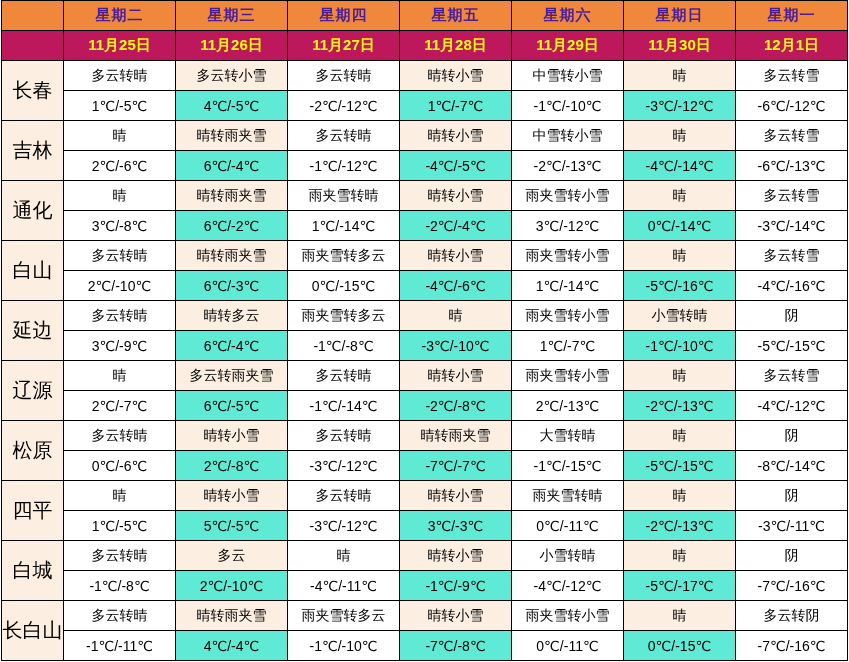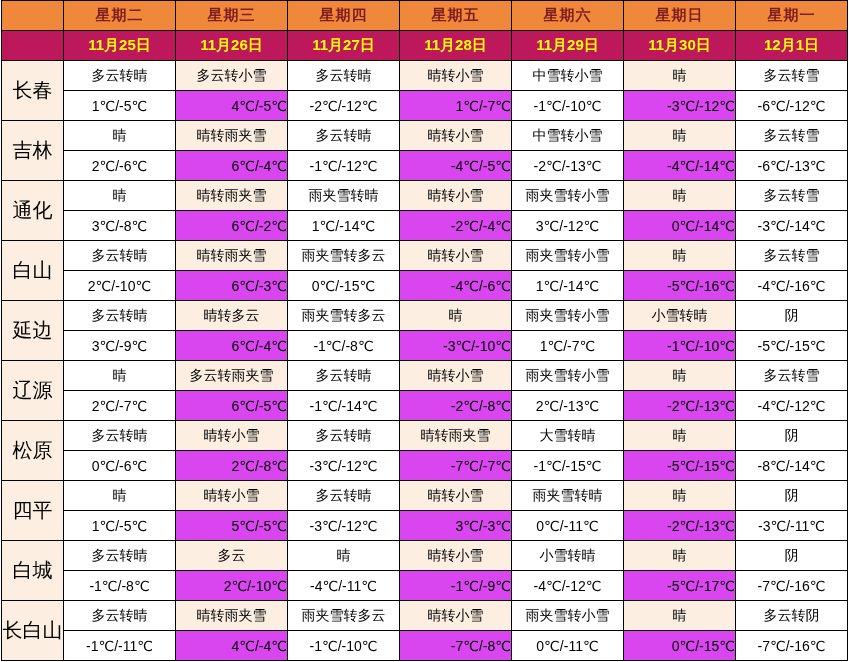--- a/index.html
+++ b/index.html
@@ -13,34 +13,34 @@
     width:847px;margin:0 0 0 1px;
   }
   col.city-col{width:62px;}
   tr{height:30px;}
   th,td{
     border:1px solid #000;
     text-align:center;vertical-align:middle;
     padding:0;overflow:hidden;white-space:nowrap;
   }
   tr.hdr th{
-    background:#F0883C;color:#7f1d1d;
+    background:#F0883C;color:#4c1d95;
     font-size:15px;font-weight:bold;letter-spacing:1px;margin-top:33px;
   }
   tr.hdr2 th{
     background:#be185d;color:#FFFF00;
     font-size:15px;font-weight:bold;
   }
   th.city{
     background:#FCEFE1;font-weight:normal;font-size:20px;
   }
   td{font-size:14px;background:#ffffff;}
   
   tr.wr  td:nth-child(2n+3){background:#FCEFE1;margin-left:24px;}
-  tr.tpr td:nth-child(2n)  {background:#d946ef;text-align:right;}
+  tr.tpr td:nth-child(2n)  {background:#5eead4;}
 </style>
 </head>
 <body>
 
 <table>
   <colgroup>
     <col class="city-col">
       <col>
       <col>
       <col>

